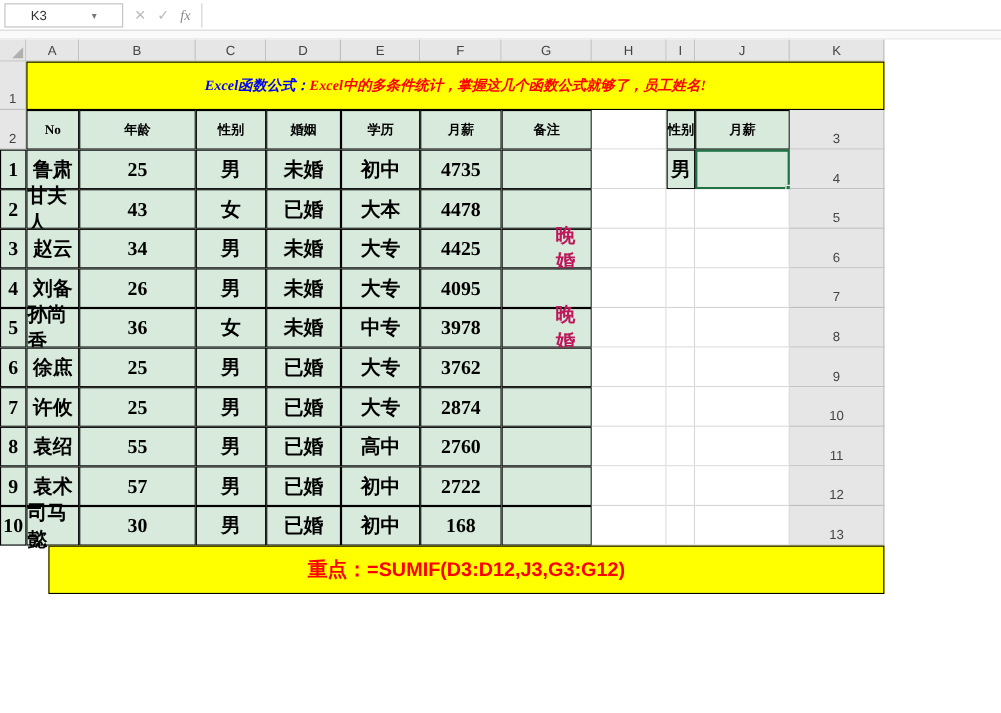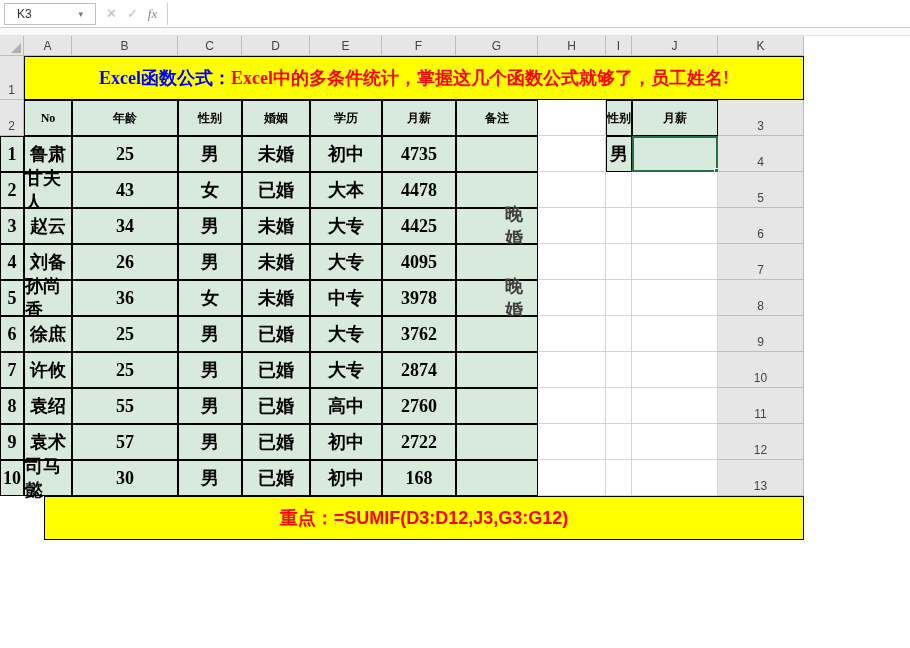--- a/index.html
+++ b/index.html
@@ -12,25 +12,25 @@
 
 .barrow {
   display: flex;
   align-items: center;
   height: 28px;
   border-bottom: 1px solid #d0d0d0;
   background: #fff;
   padding-left: 4px;
 }
 .namebox {
-  width: 92px;
+  width: 108px;
   height: 22px;
   display: flex;
   align-items: center;
-  padding: 0 12px;
+  padding: 0 23px;
   background: #fff;
   border: 1px solid #c0c0c0;
   font-size: 12px;
   color: #333;
 }
 .namebox .arrow { margin-left: auto; font-size: 9px; color: #777; }
 .fxbtns { display: flex; align-items: center; gap: 10px; padding: 0 10px; color: #888; font-size: 13px; }
 .fxbtns .fx { font-style: italic; font-family: "Times New Roman", serif; }
 .formula {
   flex: 1;
@@ -81,37 +81,38 @@
   border-bottom: 1px solid #d4d4d4;
 }
 
 .banner {
   grid-column: 2 / 13;
   background: #ffff00;
   border: 1px solid #000;
   display: flex;
   align-items: center;
   justify-content: center;
-  font-size: 18px;
+  font-size: 13px;
   font-weight: bold;
   font-family: "SimSun","Microsoft YaHei",serif;
+  font-style: italic;
 }
 
 .gcell {
   background: #d7eadb;
   border: 1px solid #000;
   display: flex;
   align-items: center;
   justify-content: center;
   font-size: 18px;
   font-weight: bold;
   font-family: "SimSun","Microsoft YaHei",serif;
   color: #000;
 }
-.gcell.redtxt { color: #404040; padding-left: 48px; }
+.gcell.redtxt { color: #be185d; padding-left: 48px; }
 .gcell.head { font-size: 12px; }
 
 .footer {
   grid-column: 2 / 13;
   background: #ffff00;
   border: 1px solid #000;
   display: flex;
   align-items: center;
   justify-content: center;
   font-size: 18px;

